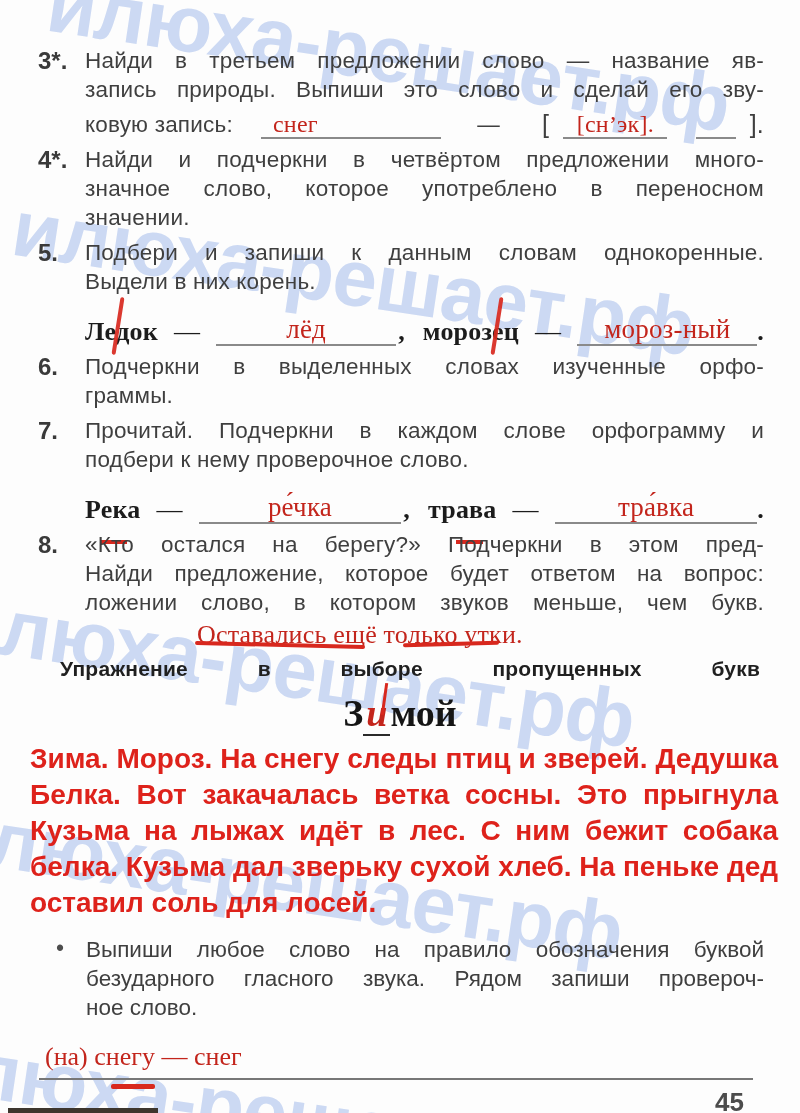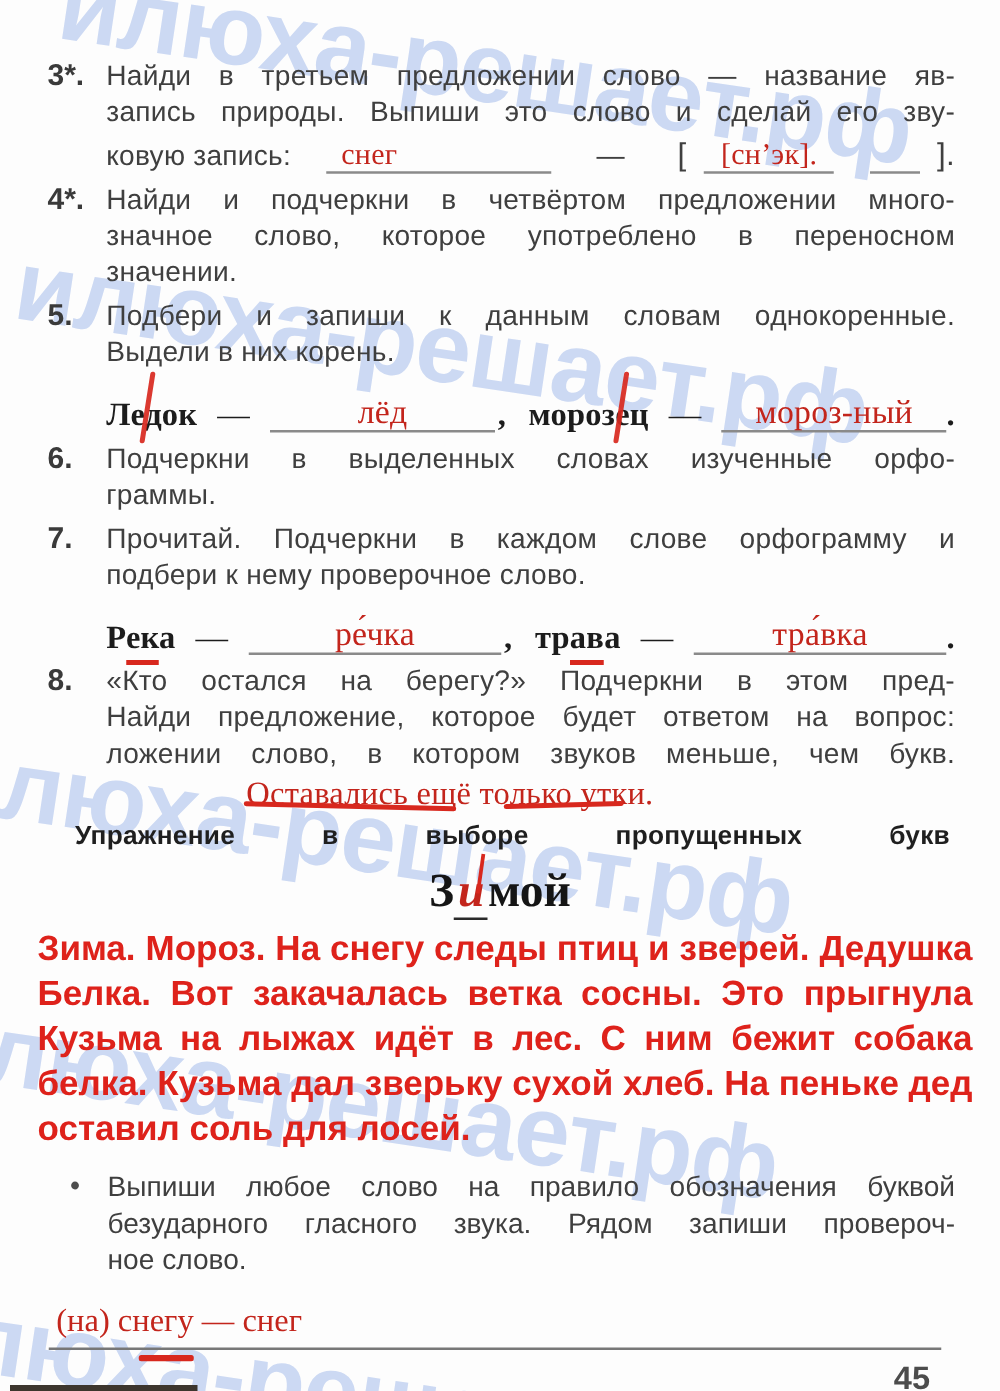--- a/index.html
+++ b/index.html
@@ -57,21 +57,21 @@
     flex:1 1 150px;text-align:center;font-weight:400;font-size:27px;
     border-bottom:2px solid #8a8a8a;color:var(--answer-red);line-height:30px;
   }
   .root-word{position:relative;}
   .root-stroke{
     position:absolute;width:4px;height:58px;background:var(--mark-red);
     top:-20px;transform:rotate(9deg);border-radius:2px;opacity:.92;
   }
   .rs-1{left:31px;}
   .rs-2{left:72px;}
-  .red-ul{border-bottom:4px solid var(--mark-red);padding-bottom:4px;}
+  .red-ul{border-bottom:4px solid var(--mark-red);padding-bottom:16px;}
   
   .ex8-answer{
     position:relative;margin:3px 0 6px 112px;width:fit-content;
     font-family:"Liberation Serif", serif;font-size:26px;color:var(--answer-red);
   }
   .ex8-u1{position:absolute;left:-2px;bottom:-7px;width:170px;height:4px;background:var(--mark-red);transform:rotate(1.4deg);border-radius:2px;}
   .ex8-u2{position:absolute;left:205px;bottom:-8px;width:96px;height:4px;background:var(--mark-red);transform:rotate(-1.6deg);border-radius:2px;}
   
   .section-heading{
     margin:2px 40px 0 60px;font-weight:700;font-size:21px;color:#1f1f1f;

